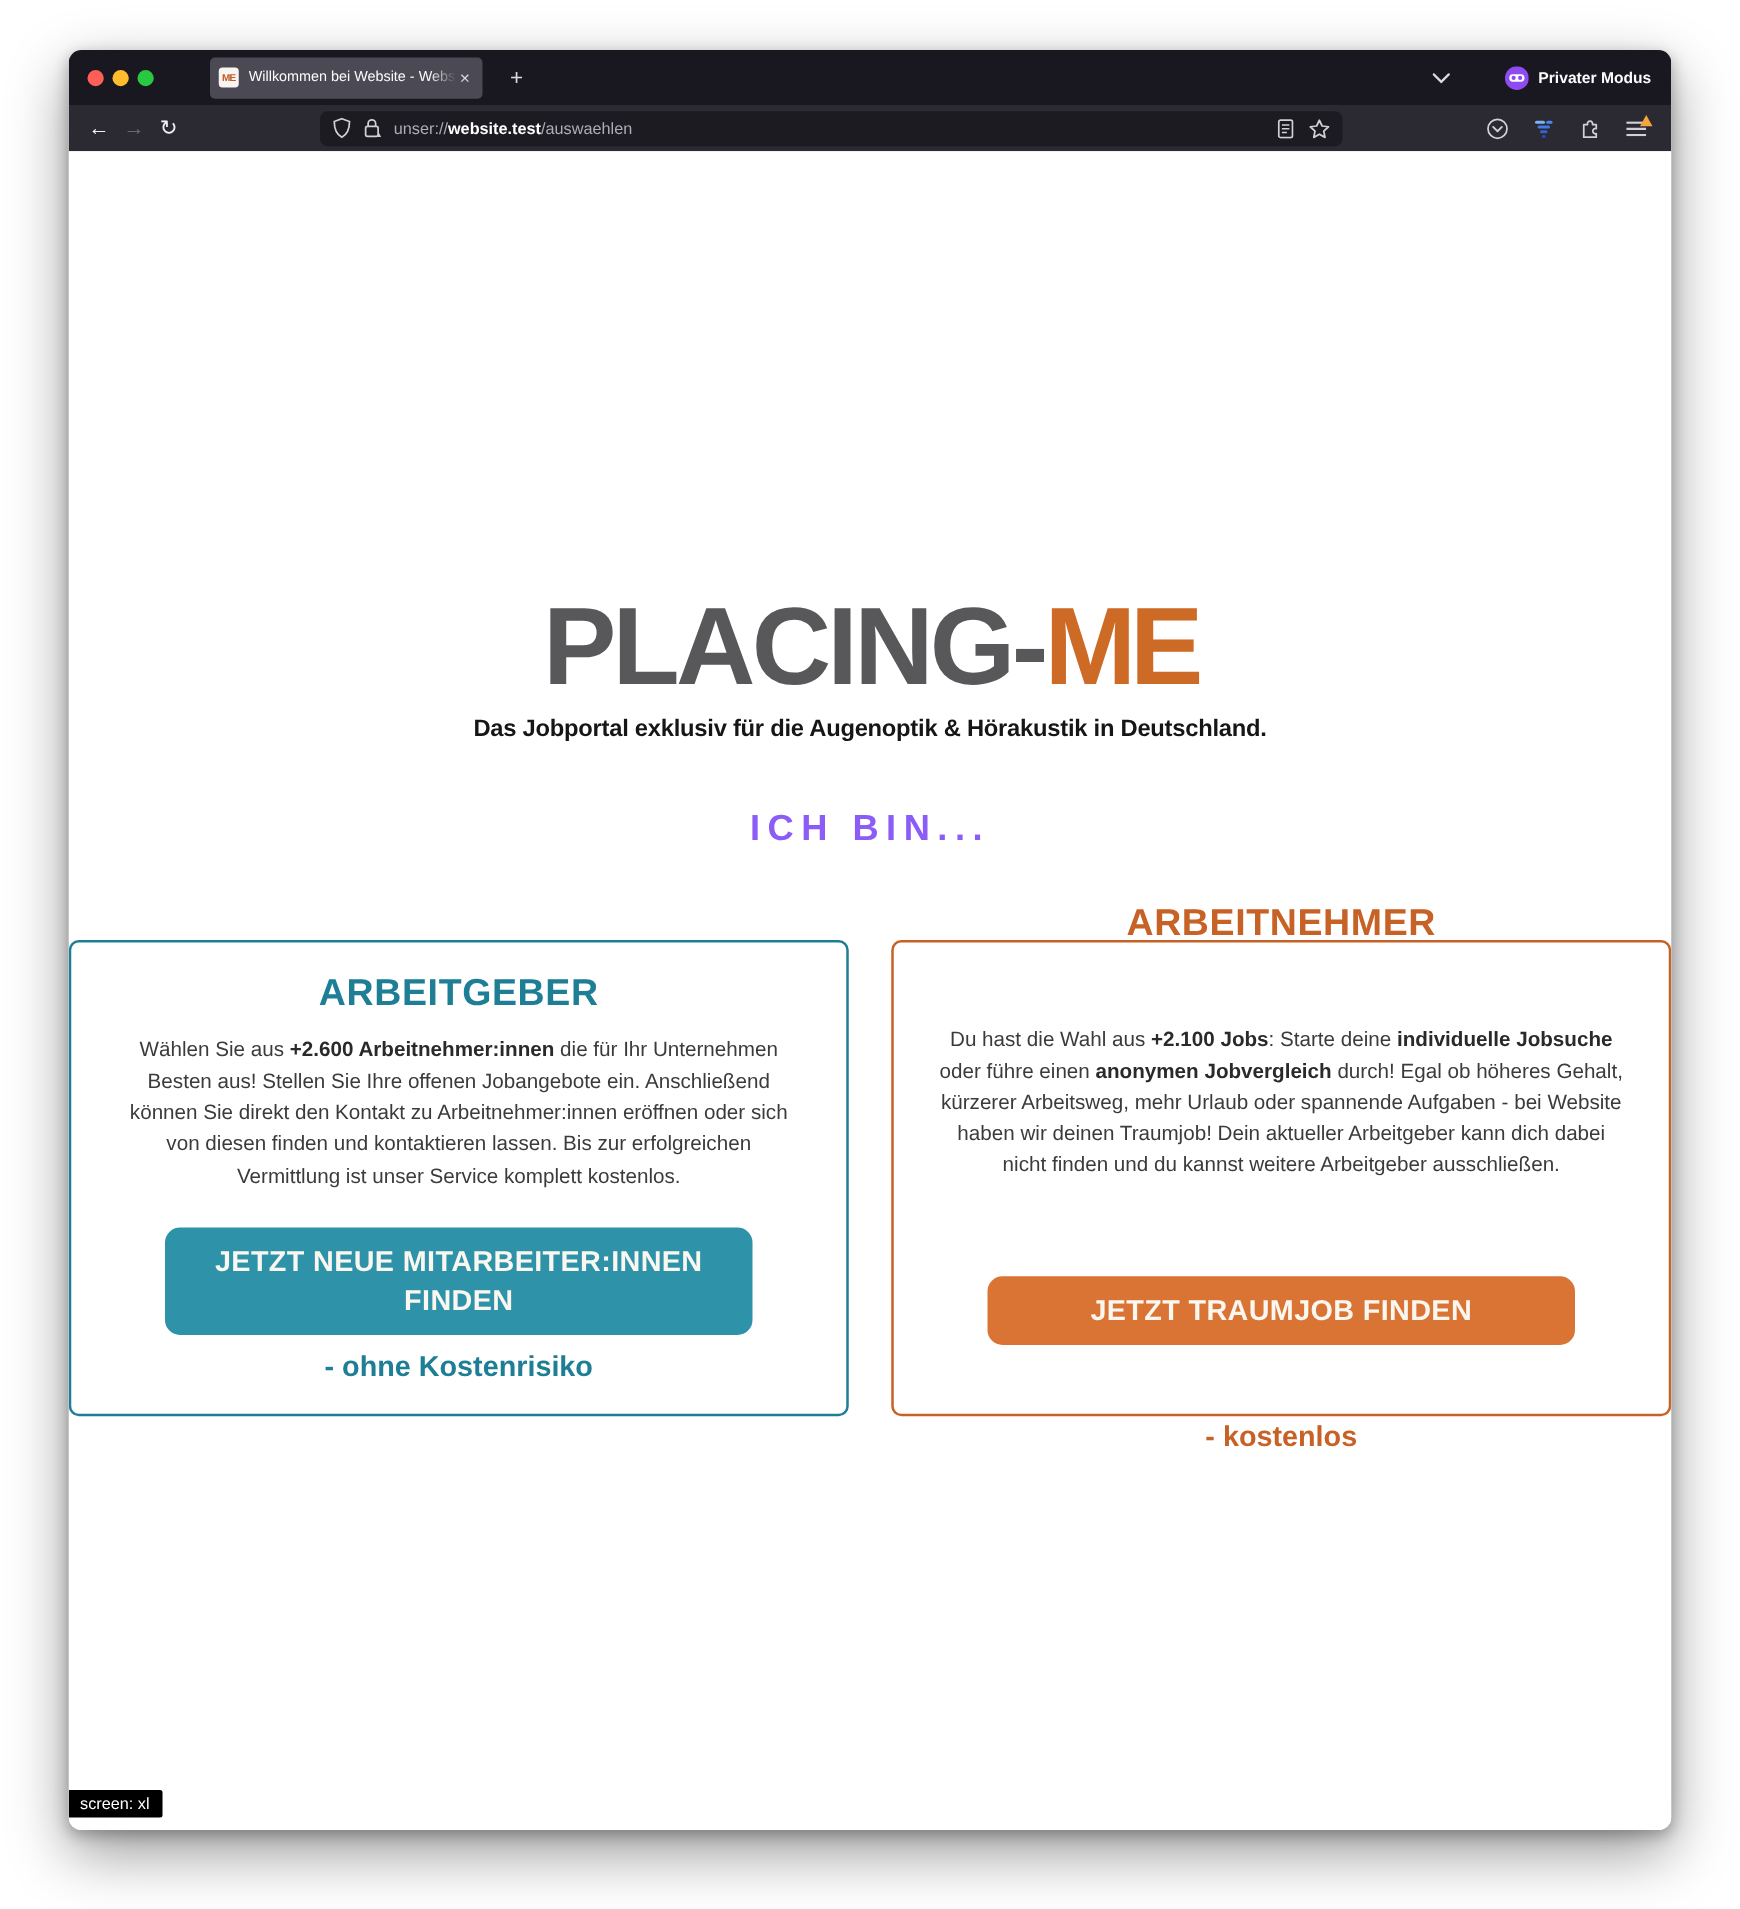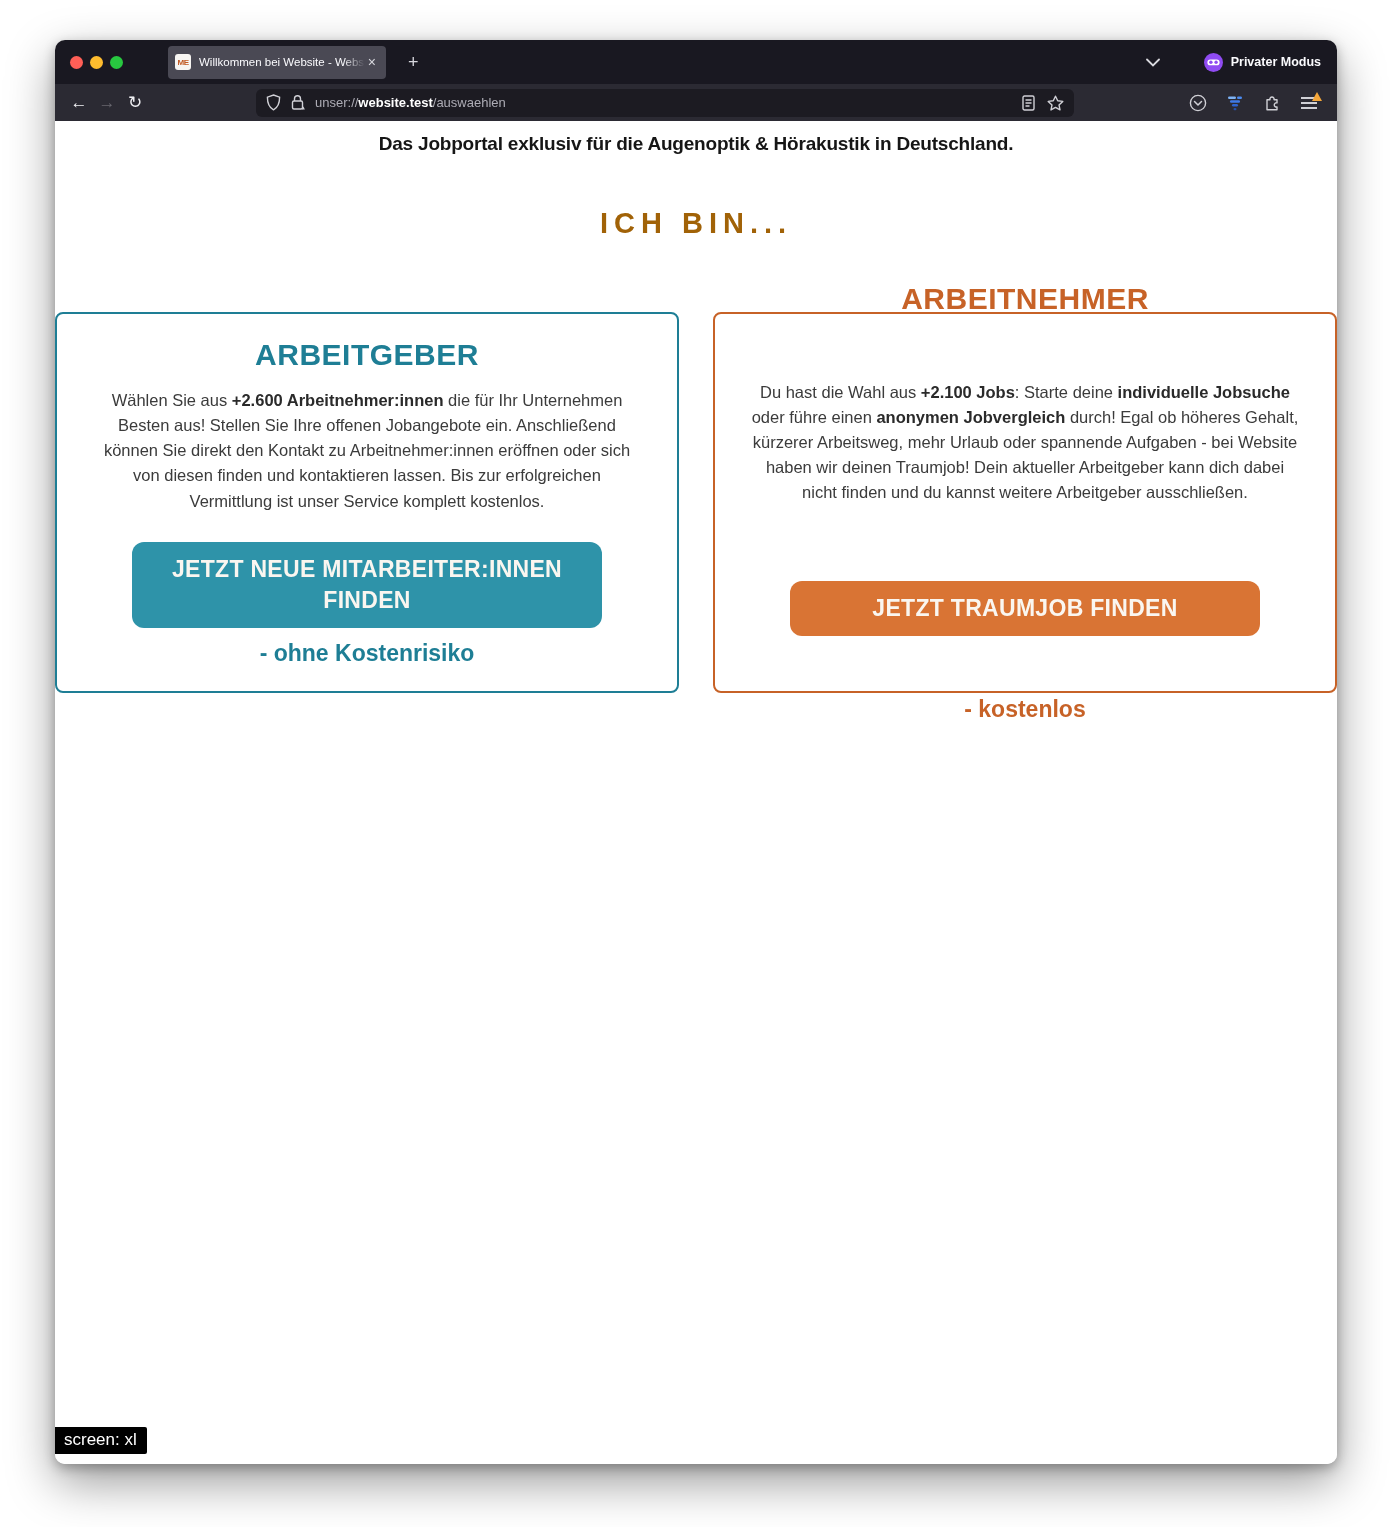--- a/index.html
+++ b/index.html
@@ -53,21 +53,21 @@
   .badge-tri { position:absolute; top:2px; right:1px; width:0; height:0;
     border-left:5px solid transparent; border-right:5px solid transparent;
     border-bottom:9px solid #f5a73a; }
 
   
   .content { flex:1; background:#ffffff; position:relative; text-align:center; overflow:hidden; }
   .logo { margin-top:352px; font-size:88px; font-weight:bold; letter-spacing:-3px;
     line-height:1; color:var(--logoGray,#58585a); white-space:nowrap; }
   .logo .me { color:var(--logoOrange,#cd6a26); letter-spacing:-5px; }
   .tagline { margin-top:12px; font-size:19px; font-weight:bold; color:#161616; letter-spacing:-.2px; }
-  .ichbin { margin-top:52px; font-size:29px; font-weight:bold; color:#a16207; letter-spacing:6px; }
+  .ichbin { margin-top:52px; font-size:29px; font-weight:bold; color:#8b5cf6; letter-spacing:6px; }
 
   .cards { margin-top:72px; display:flex; justify-content:center; gap:34px; }
   .card { width:642px; height:381px; border-radius:8px; background:#fff;
     display:flex; flex-direction:column; align-items:center; justify-content:center;
     padding:24px 34px; }
   .card.teal { border:2px solid var(--teal,#1e7e95); }
   .card.orange { border:2px solid var(--orange,#c76227);gap:48px; }
   .card h2 { font-size:30px; font-weight:bold; letter-spacing:.5px; margin-bottom:16px; }
   .card.teal h2 { color:var(--teal,#1e7e95); }
   .card.orange h2 { color:var(--orange,#c76227); }
@@ -76,21 +76,21 @@
   .cta { border:none; width:470px; border-radius:12px; color:#faf6f0; font-weight:bold;
     font-size:23px; line-height:1.35; padding:12px 20px; letter-spacing:.3px; cursor:pointer;
     font-family:"Liberation Sans","DejaVu Sans",sans-serif; }
   .cta.teal { background:var(--tealButton,#2e93a9); }
   .cta.orange { background:var(--orangeButton,#d97434); }
   .footnote { margin-top:12px; font-size:23px; font-weight:bold; }
   .footnote.teal { color:var(--teal,#1e7e95); }
   .footnote.orange { color:var(--orange,#c76227); }
 
   .screen-badge { position:absolute; left:0; bottom:10px; background:#000; color:#fff;
-    font-size:17px; padding:3px 10px 4px 9px; border-radius:0 2px 2px 0; }
+    font-size:13px; padding:3px 10px 4px 9px; border-radius:0 2px 2px 0; }
 
   svg { display:block; }
 </style>
 </head>
 <body>
 
 <div class="stage">
   <div class="window">
 
     <div class="tabstrip">
@@ -187,20 +187,21 @@
             <line x1="0" y1="1" x2="16" y2="1" stroke="#d0d0d6" stroke-width="1.8"></line>
             <line x1="0" y1="6" x2="16" y2="6" stroke="#d0d0d6" stroke-width="1.8"></line>
             <line x1="0" y1="11" x2="16" y2="11" stroke="#d0d0d6" stroke-width="1.8"></line>
           </svg>
           <span class="badge-tri"></span>
         </span>
       </div>
     </div>
 
     <div class="content">
+      <div class="logo"><span>PLACING-</span><span class="me">ME</span></div>
       <div class="tagline">Das Jobportal exklusiv für die Augenoptik &amp; Hörakustik in Deutschland.</div>
       <div class="ichbin">ICH BIN...</div>
 
       <div class="cards">
 
         <div class="card teal">
           <h2>ARBEITGEBER</h2>
           <p><span>Wählen Sie aus </span><b>+2.600 Arbeitnehmer:innen</b><span> die für Ihr Unternehmen Besten aus! Stellen Sie Ihre offenen Jobangebote ein. Anschließend können Sie direkt den Kontakt zu Arbeitnehmer:innen eröffnen oder sich von diesen finden und kontaktieren lassen. Bis zur erfolgreichen Vermittlung ist unser Service komplett kostenlos.</span></p>
           <button class="cta teal">JETZT NEUE MITARBEITER:INNEN FINDEN</button>
           <div class="footnote teal">- ohne Kostenrisiko</div>

